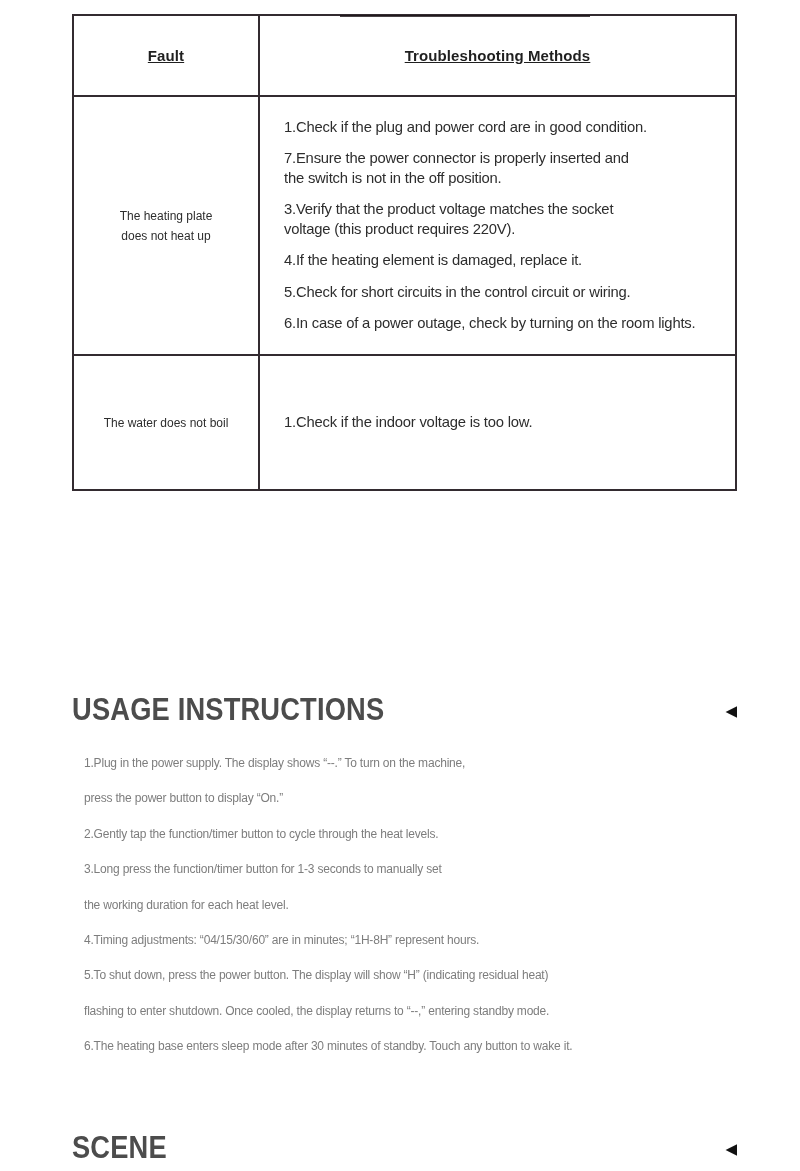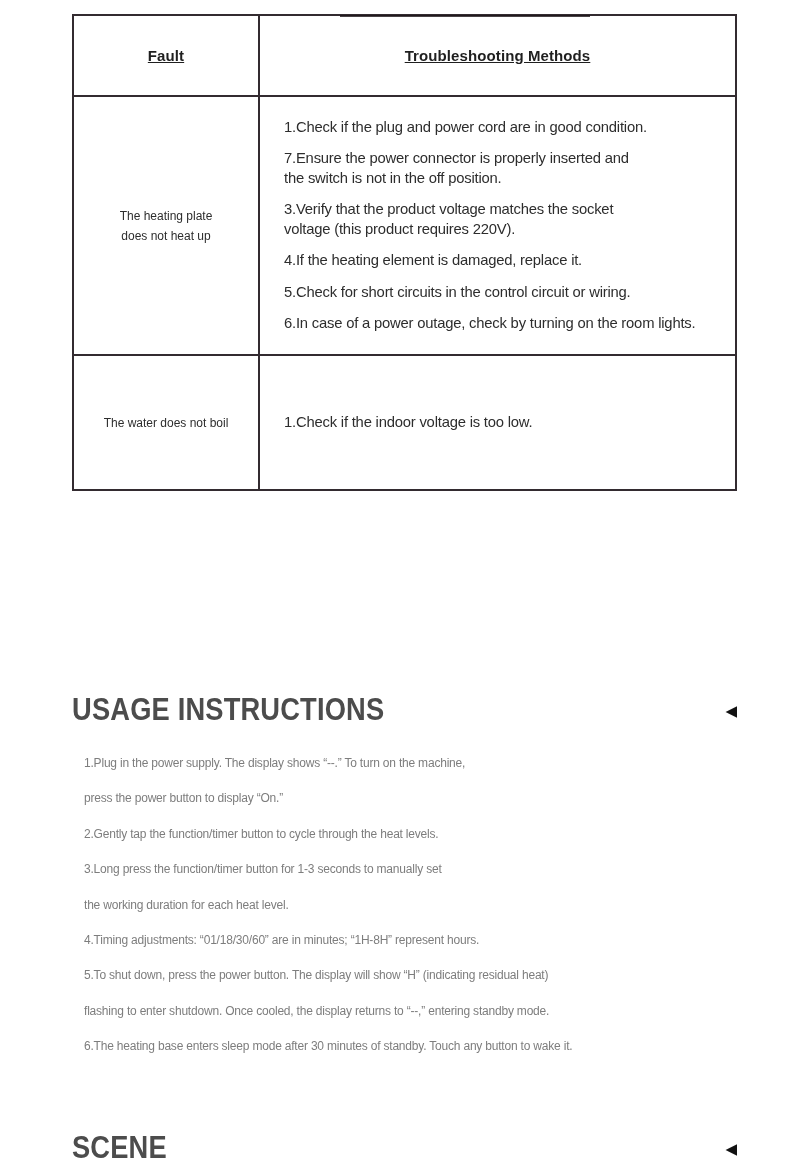--- a/index.html
+++ b/index.html
@@ -136,21 +136,21 @@
   <span class="head-title">USAGE INSTRUCTIONS</span>
   <span class="nav-arrow">◀</span>
 </div>
 
 <div class="instructions">
   <div class="instr-line">1.Plug in the power supply. The display shows “--.” To turn on the machine,</div>
   <div class="instr-line">press the power button to display “On.”</div>
   <div class="instr-line">2.Gently tap the function/timer button to cycle through the heat levels.</div>
   <div class="instr-line">3.Long press the function/timer button for 1-3 seconds to manually set</div>
   <div class="instr-line">the working duration for each heat level.</div>
-  <div class="instr-line">4.Timing adjustments: “01/18/30/60” are in minutes; “1H-8H” represent hours.</div>
+  <div class="instr-line">4.Timing adjustments: “04/15/30/60” are in minutes; “1H-8H” represent hours.</div>
   <div class="instr-line">5.To shut down, press the power button. The display will show “H” (indicating residual heat)</div>
   <div class="instr-line">flashing to enter shutdown. Once cooled, the display returns to “--,” entering standby mode.</div>
   <div class="instr-line">6.The heating base enters sleep mode after 30 minutes of standby. Touch any button to wake it.</div>
 </div>
 
 <div class="section-head" id="scene-head">
   <span class="head-title">SCENE</span>
   <span class="nav-arrow">◀</span>
 </div>
 

